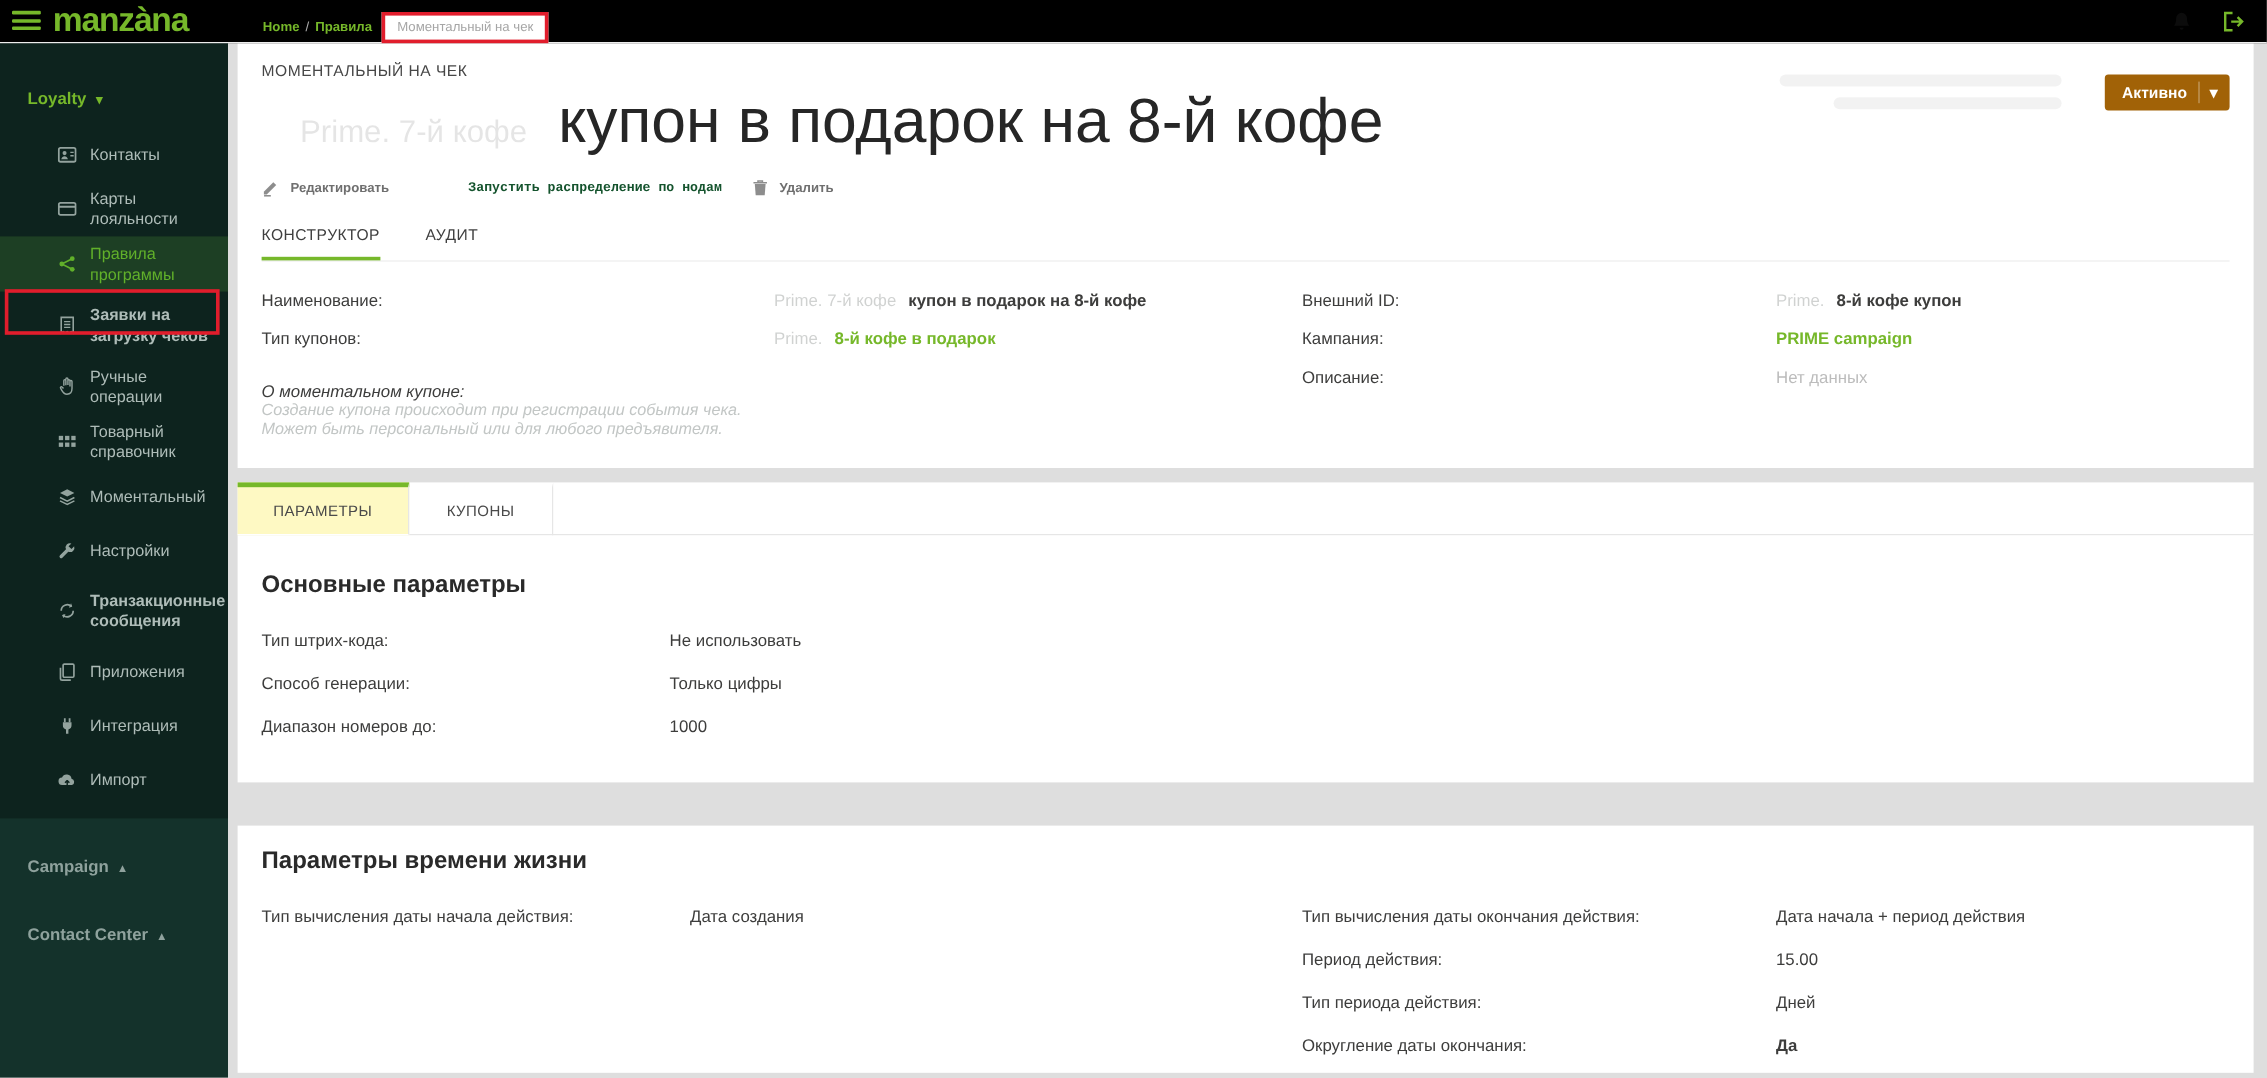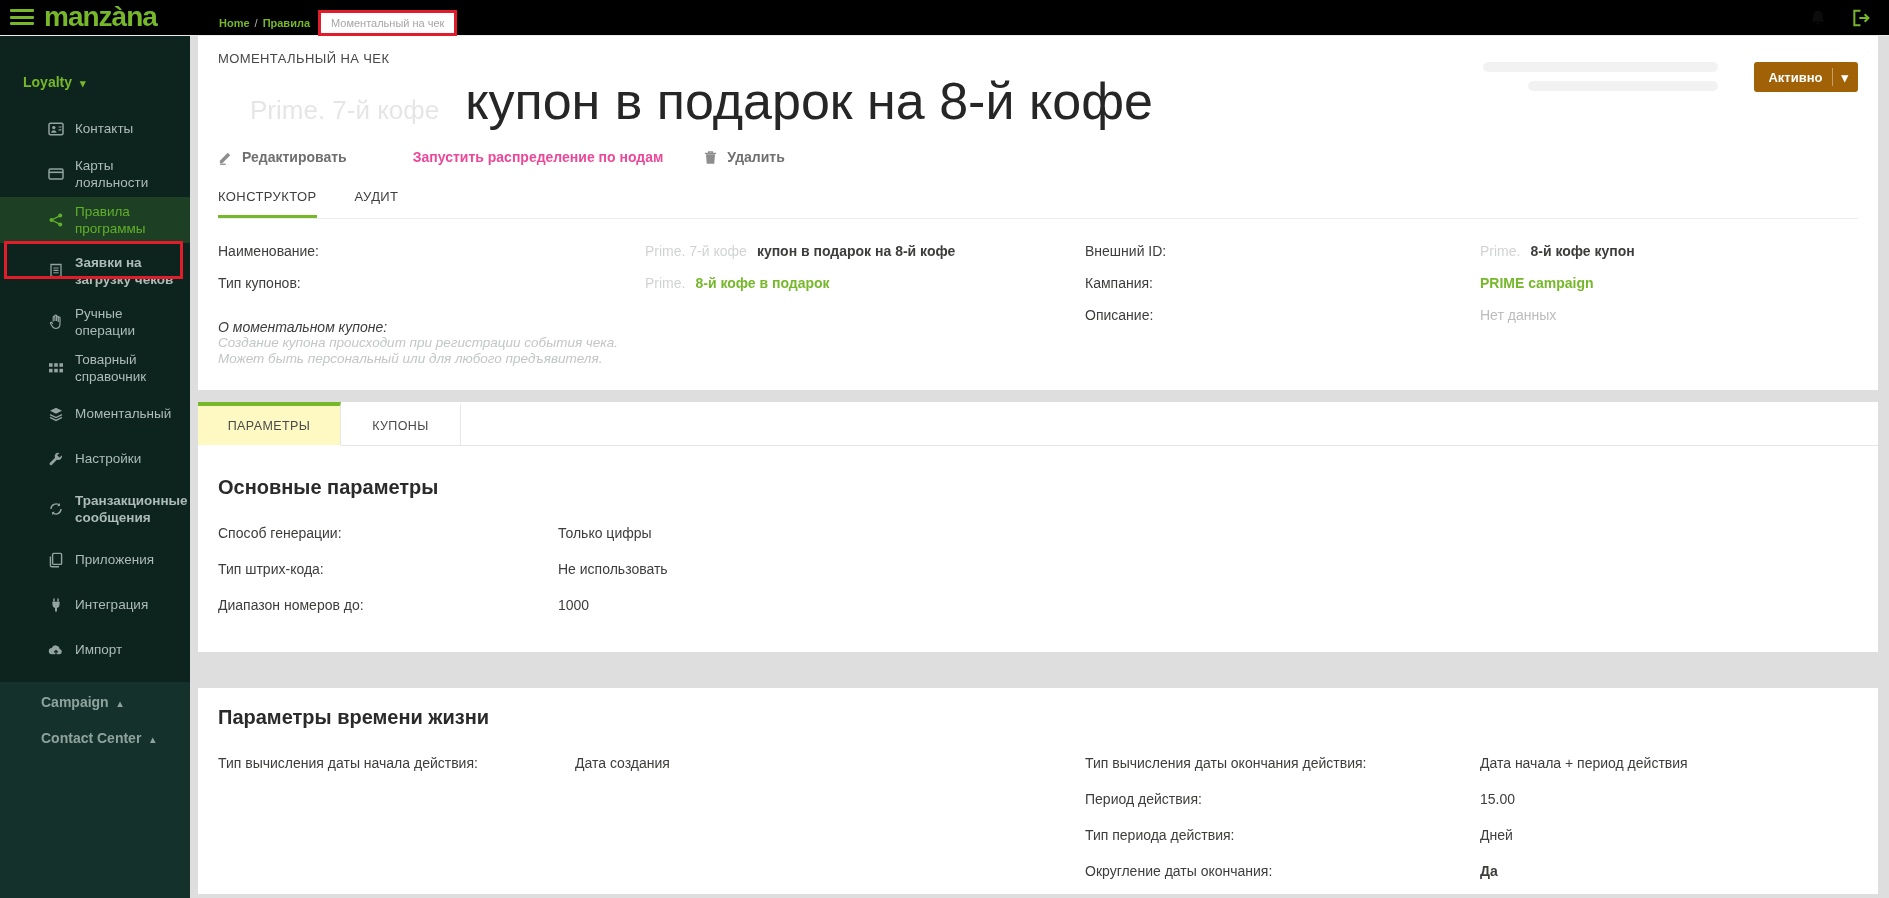--- a/index.html
+++ b/index.html
@@ -33,21 +33,21 @@
   .side-head { padding-left:23px; font-size:14px; font-weight:bold; color:#76b82a; cursor:pointer; }
   .side-head .caret { font-size:11px; margin-left:4px; }
   .side-nav { margin-top:16px; }
   .s-item { position:relative; min-height:45px; display:flex; align-items:center;
     padding:6px 10px 6px 75px; color:#aebcb8; font-size:13.5px; line-height:17px; cursor:pointer; }
   .s-item.tall { min-height:56px;font-weight:bold; }
   .s-item .ico { position:absolute; left:48px; top:50%; transform:translateY(-50%);
     width:16px; height:16px; color:#93a39e; }
   .s-item.active { background:#1d3f24; color:#61b02a; }
   .s-item.active .ico { color:#61b02a; }
-  .side-sec { padding-left:41px; margin-top:12px; height:24px; font-size:14px;
+  .side-sec { padding-left:23px; margin-top:32px; height:24px; font-size:14px;
     font-weight:bold; color:#8fa29d; cursor:pointer; }
   .side-sec .caret { font-size:10px; margin-left:5px; }
   .redbox-side { position:absolute; left:4px; top:205px; width:179px; height:38px;
     border:3px solid #e11d2c; z-index:25; pointer-events:none; }
 
   
   .main { position:absolute; left:198px; top:36px; width:1680px; }
   .card { background:#fff; }
   .card1 { height:354px; padding:0 20px; position:relative; }
   .type-label { padding-top:15px; font-size:13px; color:#474747; letter-spacing:.4px; }
@@ -55,24 +55,24 @@
   .ghost-title { color:rgba(40,40,40,0.12); margin-left:32px; margin-right:26px; }
   .page-title { font-weight:normal; display:inline; }
   .status-btn { position:absolute; right:20px; top:26px; height:30px; background:#a16207;
     color:#fff; font-size:13px; font-weight:bold; border:none; border-radius:3px;
     padding:0 10px 0 14px; cursor:pointer; display:flex; align-items:center; }
   .status-btn .divider { width:1px; height:18px; background:rgba(255,255,255,.4); margin:0 8px 0 10px; }
   .ghost-meta { position:absolute; right:160px; top:26px; }
   .ghost-meta div { height:10px; border-radius:5px; background:rgba(0,0,0,0.05); margin-bottom:9px; }
   .gm1 { width:235px; } .gm2 { width:190px; margin-left:45px; }
 
-  .actions { margin-top:18px; display:flex; align-items:center; font-size:14px; font-weight:bold; }
+  .actions { margin-top:18px; display:flex; align-items:center; font-size:11px; font-weight:bold; }
   .act { display:flex; align-items:center; color:#6f6f6f; cursor:pointer; }
   .act .ico { margin-right:9px; color:#8d8d8d; }
-  .act.disabled { color:#ec4899; cursor:default; margin-left:66px; margin-right:40px; }
+  .act.disabled { color:#14532d; cursor:default; margin-left:66px; margin-right:24px;font-family:Liberation Mono, monospace; }
 
   .tabs { margin-top:24px; border-bottom:1px solid #ededed; display:flex; }
   .tab { font-size:13px; color:#3f3f3f; letter-spacing:.4px; padding-bottom:11px;
     border-bottom:3px solid transparent; margin-right:38px; cursor:pointer; }
   .tab.active { border-bottom-color:#76b82a; }
 
   .fields { margin-top:22px; display:grid; grid-template-columns:867px 1fr; }
   .frow { display:flex; margin-bottom:12px; font-size:14px; color:#3d3d3c; line-height:20px; }
   .lblc { flex:0 0 427px; }
   .lblr { flex:0 0 395px; }
@@ -318,26 +318,26 @@
   <section class="card card2">
     <div class="ptabs">
       <div class="ptab active">ПАРАМЕТРЫ</div>
       <div class="ptab">КУПОНЫ</div>
     </div>
     <div class="card-pad">
       <h2 class="sec-heading">Основные параметры</h2>
       <div class="pgrid">
         <div>
           <div class="prow">
+            <span class="lbl-main-r">Тип штрих-кода:</span>
+            <span>Не использовать</span>
+          </div>
+          <div class="prow">
             <span class="lbl-main-r">Способ генерации:</span>
             <span>Только цифры</span>
-          </div>
-          <div class="prow">
-            <span class="lbl-main-r">Тип штрих-кода:</span>
-            <span>Не использовать</span>
           </div>
           <div class="prow">
             <span class="lbl-main-r">Диапазон номеров до:</span>
             <span>1000</span>
           </div>
         </div>
       </div>
     </div>
   </section>
 

